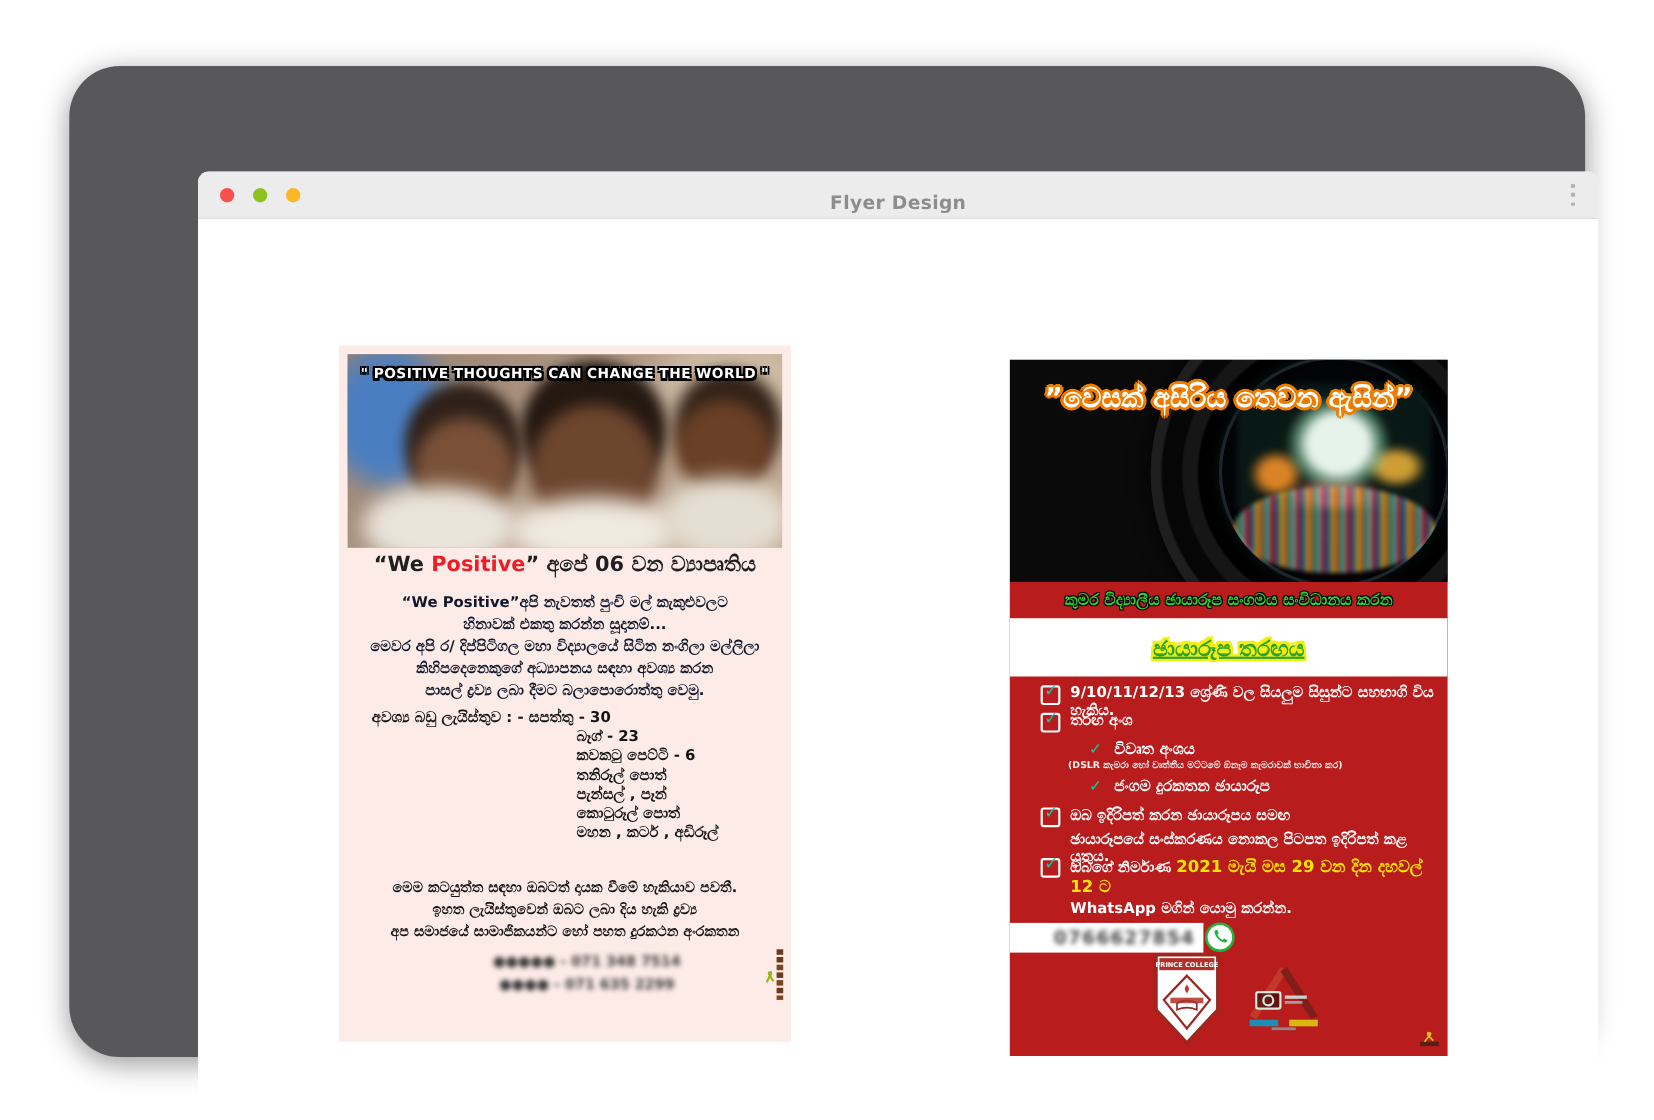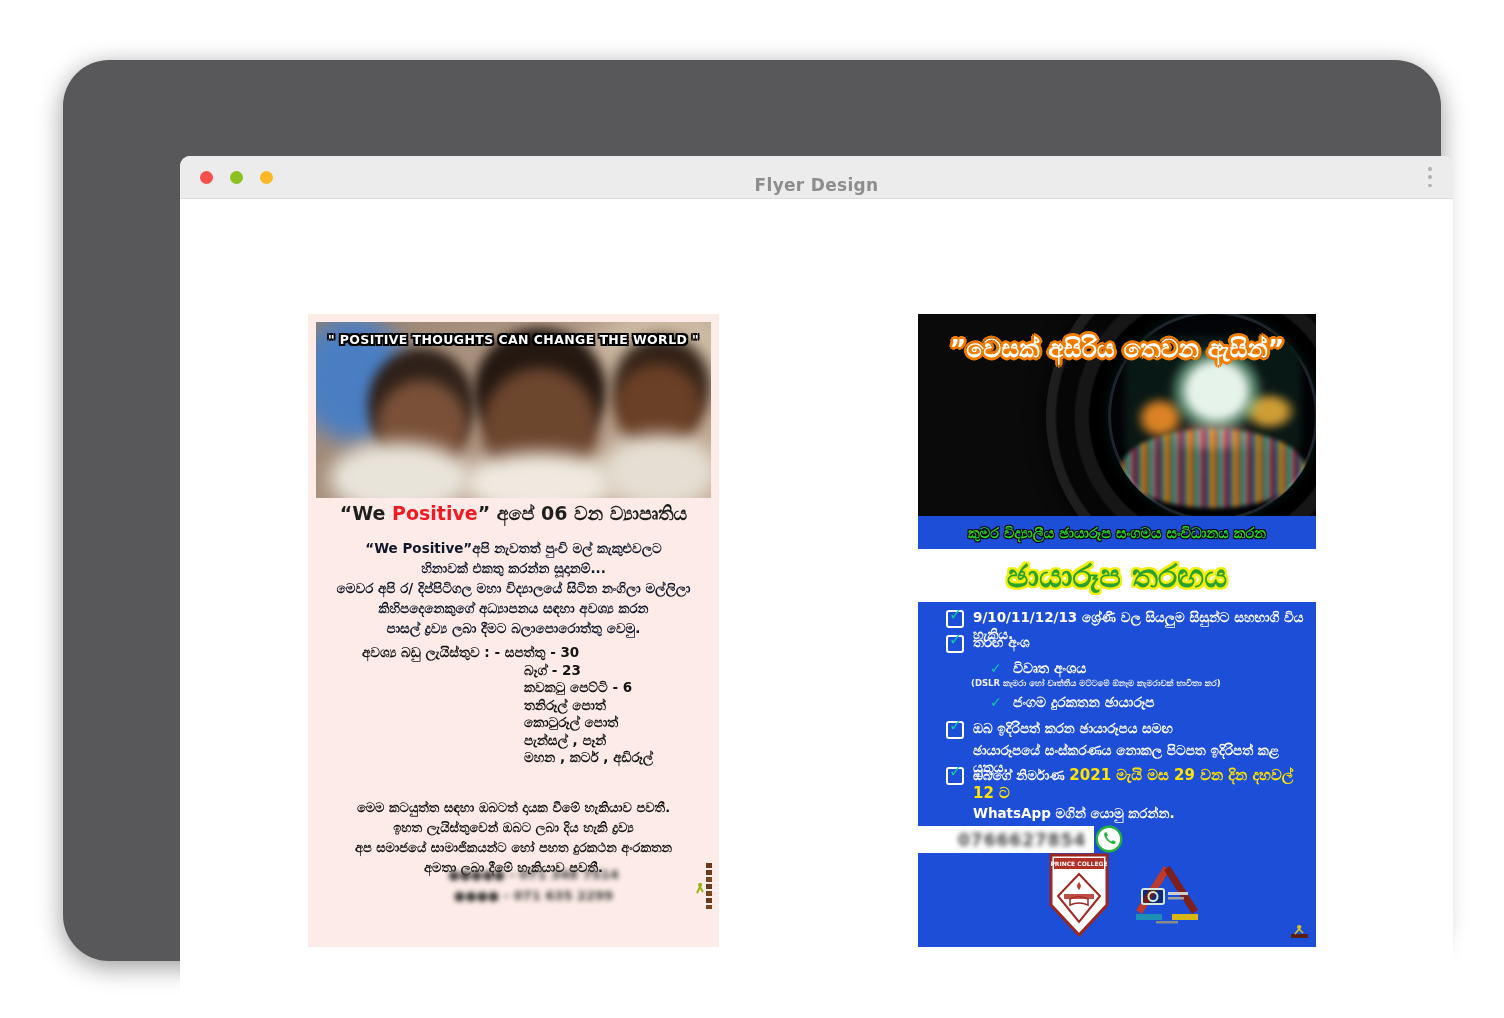--- a/index.html
+++ b/index.html
@@ -41,34 +41,34 @@
   .photo-banner{position:absolute;left:0;right:0;top:10px;text-align:center;color:#fff;
        font-size:12.5px;font-weight:bold;letter-spacing:.4px;
        text-shadow:-2px -2px 0 #000,2px -2px 0 #000,-2px 2px 0 #000,2px 2px 0 #000,
                    -2px 0 0 #000,2px 0 0 #000,0 -2px 0 #000,0 2px 0 #000;}
   .lf-heading{position:absolute;left:0;right:0;top:188px;text-align:center;font-size:19px;
               font-weight:bold;color:#1f1f1f;}
   .lf-heading .red{color:#ee1c25;}
   .lf-intro{position:absolute;left:0;right:0;top:224px;}
   .lf-intro p{margin:0;text-align:center;font-size:13.5px;font-weight:bold;color:#0f172a;line-height:20px;}
   .lf-list{position:absolute;left:0;right:0;top:330px;font-size:13.5px;font-weight:bold;color:#141414;line-height:17.5px;}
-  .lf-list .hdr{padding-left:54px;}
+  .lf-list .hdr{padding-left:30px;}
   .lf-list .itm{padding-left:216px;}
   .lf-outro{position:absolute;left:0;right:0;top:484px;}
   .lf-outro p{margin:0;text-align:center;font-size:13px;font-weight:bold;color:#141414;line-height:20px;}
   .lf-contacts{position:absolute;left:40px;right:0;top:550px;text-align:center;}
   .lf-contacts p{margin:0;font-size:13px;font-weight:bold;color:#3a3a3a;line-height:21px;filter:blur(2.5px);}
   .lf-footer{position:absolute;left:0;right:0;bottom:0;height:31px;background:#9d9d9d;
              display:flex;align-items:center;justify-content:center;gap:6px;
              font-size:15px;font-weight:bold;letter-spacing:1px;}
   .lf-footer .w1{color:#fff;} .lf-footer .w2{color:#ee1c25;}
   .lf-credit{position:absolute;right:5px;bottom:36px;}
 
   
-  .flyer-right{position:absolute;left:738px;top:115px;width:398px;height:633px;background:#1d4ed8;overflow:hidden;}
+  .flyer-right{position:absolute;left:738px;top:128px;width:398px;height:633px;background:#b91c1c;overflow:hidden;}
   .rf-hero{position:absolute;left:0;top:0;right:0;height:202px;background:#0a0a0a;overflow:hidden;}
   .lens-outer{position:absolute;left:128px;top:-64px;width:334px;height:334px;border-radius:50%;
       background:radial-gradient(circle at 50% 50%, #000 0 52%, #161616 53% 58%, #060606 59% 66%,
                  #1e1e1e 67% 72%, #0a0a0a 73% 80%, #141414 81% 88%, #050505 89% 100%);
       box-shadow:0 0 20px rgba(0,0,0,.9);}
   .lens-glass{position:absolute;left:190px;top:-3px;width:210px;height:210px;border-radius:50%;
       background:#04060a;overflow:hidden;
       box-shadow:inset 0 0 0 3px #1d242b, inset 0 0 34px #000, 0 0 12px rgba(0,220,200,.12);}
   .temple{position:absolute;left:8%;right:8%;top:12%;bottom:34%;
       background:
@@ -85,23 +85,23 @@
       filter:blur(2px);}
   .rf-title{position:absolute;left:0;right:0;top:20px;text-align:center;z-index:5;
       font-size:25px;font-weight:bold;color:#fff;
       text-shadow:-2px -2px 0 #ef7d00,2px -2px 0 #ef7d00,-2px 2px 0 #ef7d00,2px 2px 0 #ef7d00,
                   -3px 0 0 #ef7d00,3px 0 0 #ef7d00,0 -3px 0 #ef7d00,0 3px 0 #ef7d00;}
   .rf-org{position:absolute;left:0;right:0;top:203px;height:32px;display:flex;align-items:center;justify-content:center;
       color:#2bd42b;font-size:14.5px;font-weight:bold;
       text-shadow:-1px -1px 0 #000,1px -1px 0 #000,-1px 1px 0 #000,1px 1px 0 #000;}
   .rf-band{position:absolute;left:0;right:0;top:235px;height:53px;background:#ffffff;
       display:flex;align-items:center;justify-content:center;}
-  .rf-band span{font-size:32px;font-weight:bold;color:#2da12d;
+  .rf-band span{font-size:20px;font-weight:bold;color:#2da12d;
       text-shadow:-2px -2px 0 #f2ee0e,2px -2px 0 #f2ee0e,-2px 2px 0 #f2ee0e,2px 2px 0 #f2ee0e,
-                  -2px 0 0 #f2ee0e,2px 0 0 #f2ee0e,0 -2px 0 #f2ee0e,0 2px 0 #f2ee0e;}
+                  -2px 0 0 #f2ee0e,2px 0 0 #f2ee0e,0 -2px 0 #f2ee0e,0 2px 0 #f2ee0e;text-decoration:underline;}
   .rf-row{position:absolute;left:0;right:6px;padding-left:55px;color:#fff;font-size:13.5px;font-weight:bold;}
   .rf-row .cb{position:absolute;left:28px;top:1px;width:14px;height:14px;border:2px solid #fff;border-radius:3px;}
   .rf-row .cb::after{content:"✓";position:absolute;left:1px;top:-7px;color:#13c9a2;font-size:16px;font-weight:bold;}
   .rf-sub{position:absolute;left:0;right:6px;padding-left:95px;color:#fff;font-size:14px;font-weight:bold;}
   .rf-sub .tick{position:absolute;left:72px;top:0;color:#13c9a2;font-weight:bold;}
   .rf-note{position:absolute;left:0;right:4px;padding-left:53px;color:#efefef;font-size:8.5px;font-weight:bold;}
   .rf-cont{position:absolute;left:0;right:6px;padding-left:55px;color:#fff;font-size:13.5px;font-weight:bold;}
   .yellow{color:#ffe400;font-size:15px;}
   .rf-numbar{position:absolute;left:0;top:512px;width:176px;height:27px;background:#fff;
       display:flex;align-items:center;}
@@ -159,30 +159,29 @@
           <p>මෙවර අපි ර/ දිප්පිටිගල මහා විද්‍යාලයේ සිටින නංගිලා මල්ලිලා</p>
           <p>කිහිපදෙනෙකුගේ අධ්‍යාපනය සඳහා අවශ්‍ය කරන</p>
           <p>පාසල් ද්‍රව්‍ය ලබා දීමට බලාපොරොත්තු වෙමු.</p>
         </div>
 
         <div class="lf-list">
           <div class="hdr">අවශ්‍ය බඩු ලැයිස්තුව : - සපත්තු - 30</div>
           <div class="itm">බෑග් - 23</div>
           <div class="itm">කවකටු පෙට්ටි - 6</div>
           <div class="itm">තනිරූල් පොත්</div>
+          <div class="itm">පැන්සල් , පෑන්</div>
           <div class="itm">කොටුරූල් පොත්</div>
-          <div class="itm">පැන්සල් , පෑන්</div>
           <div class="itm">මහන , කටර් , අඩිරූල්</div>
         </div>
 
         <div class="lf-outro">
           <p>මෙම කටයුත්ත සඳහා ඔබටත් දායක වීමේ හැකියාව පවතී.</p>
           <p>ඉහත ලැයිස්තුවෙන් ඔබට ලබා දිය හැකි ද්‍රව්‍ය</p>
           <p>අප සමාජයේ සාමාජිකයන්ට හෝ පහත දුරකථන අංරකතන</p>
-          <p>අමතා ලබා දීමේ හැකියාව පවතී.</p>
         </div>
 
         <div class="lf-contacts">
           <p>●●●●● - 071 348 7514</p>
           <p>●●●● - 071 635 2299</p>
         </div>
 
         <svg class="lf-credit" width="20" height="50" viewBox="0 0 20 50">
           <rect x="12" y="2" width="6" height="5" fill="#6b3a1a"></rect>
             <rect x="12" y="9" width="6" height="5" fill="#6b3a1a"></rect>

